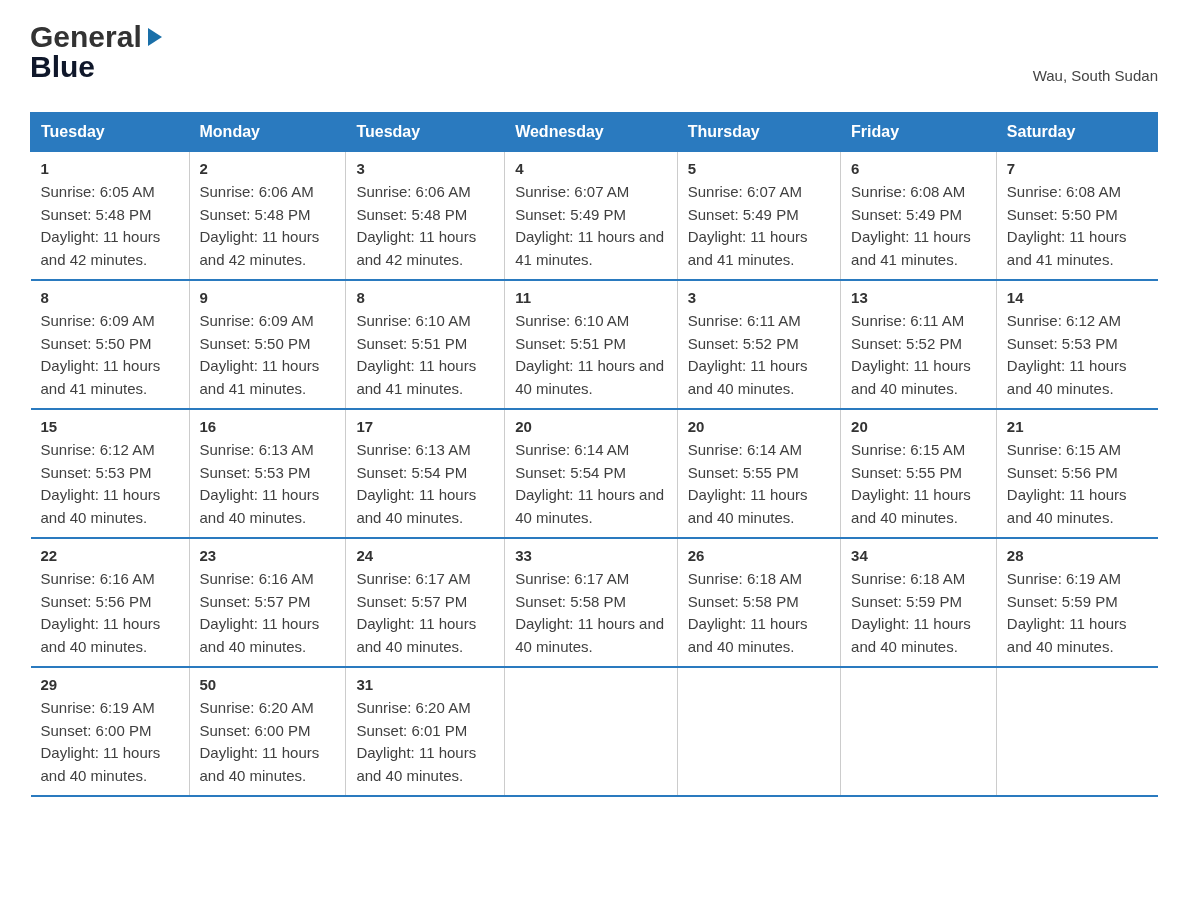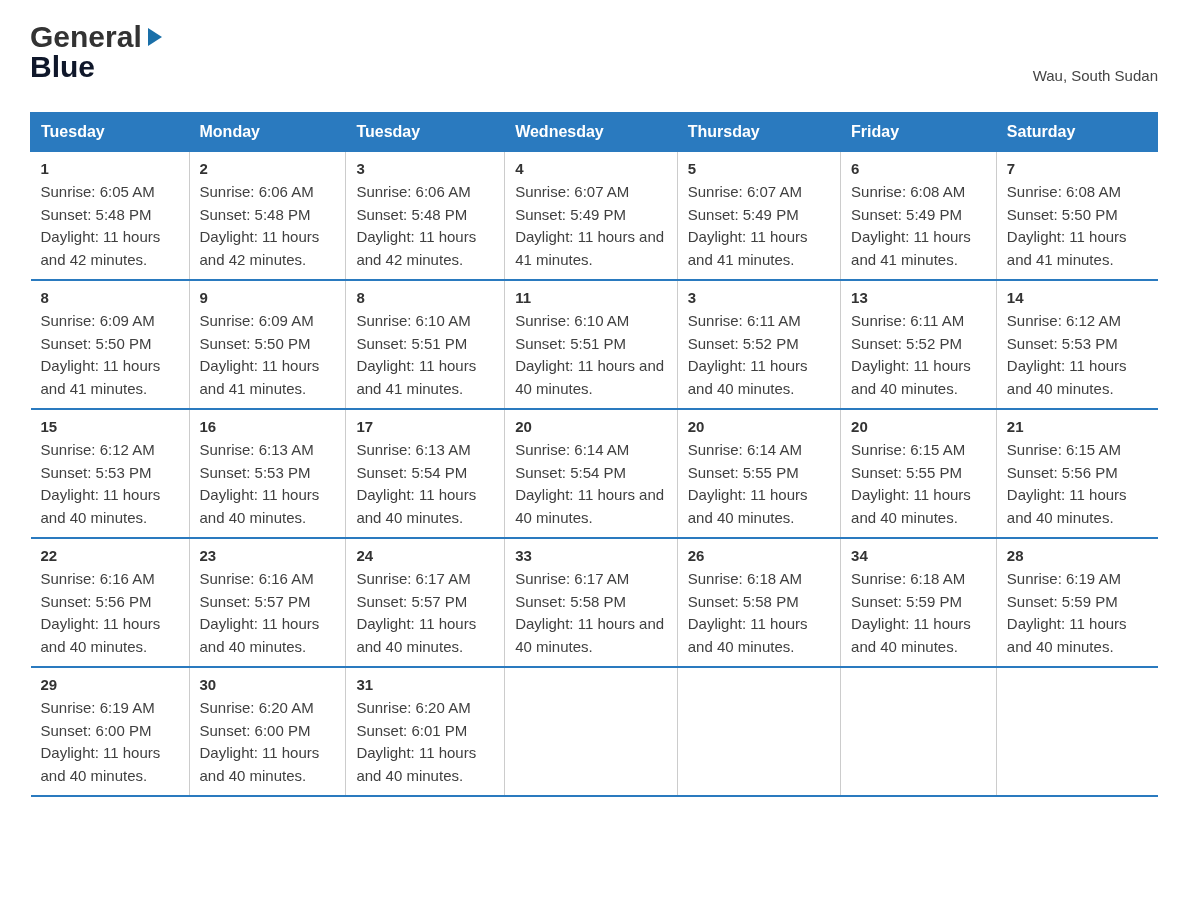--- a/index.html
+++ b/index.html
@@ -167,21 +167,21 @@
         <td><span class="day-num">26</span>
 <span class="day-info">Sunrise: 6:18 AM<br>Sunset: 5:58 PM<br>Daylight: 11 hours and 40 minutes.</span></td>
         <td><span class="day-num">34</span>
 <span class="day-info">Sunrise: 6:18 AM<br>Sunset: 5:59 PM<br>Daylight: 11 hours and 40 minutes.</span></td>
         <td><span class="day-num">28</span>
 <span class="day-info">Sunrise: 6:19 AM<br>Sunset: 5:59 PM<br>Daylight: 11 hours and 40 minutes.</span></td>
       </tr>
       <tr>
         <td><span class="day-num">29</span>
 <span class="day-info">Sunrise: 6:19 AM<br>Sunset: 6:00 PM<br>Daylight: 11 hours and 40 minutes.</span></td>
-        <td><span class="day-num">30</span>
+        <td><span class="day-num">50</span>
 <span class="day-info">Sunrise: 6:20 AM<br>Sunset: 6:00 PM<br>Daylight: 11 hours and 40 minutes.</span></td>
         <td><span class="day-num">31</span>
 <span class="day-info">Sunrise: 6:20 AM<br>Sunset: 6:01 PM<br>Daylight: 11 hours and 40 minutes.</span></td>
         <td class="empty-cell"></td>
         <td class="empty-cell"></td>
         <td class="empty-cell"></td>
         <td class="empty-cell"></td>
       </tr>
     </tbody>
 </table>

